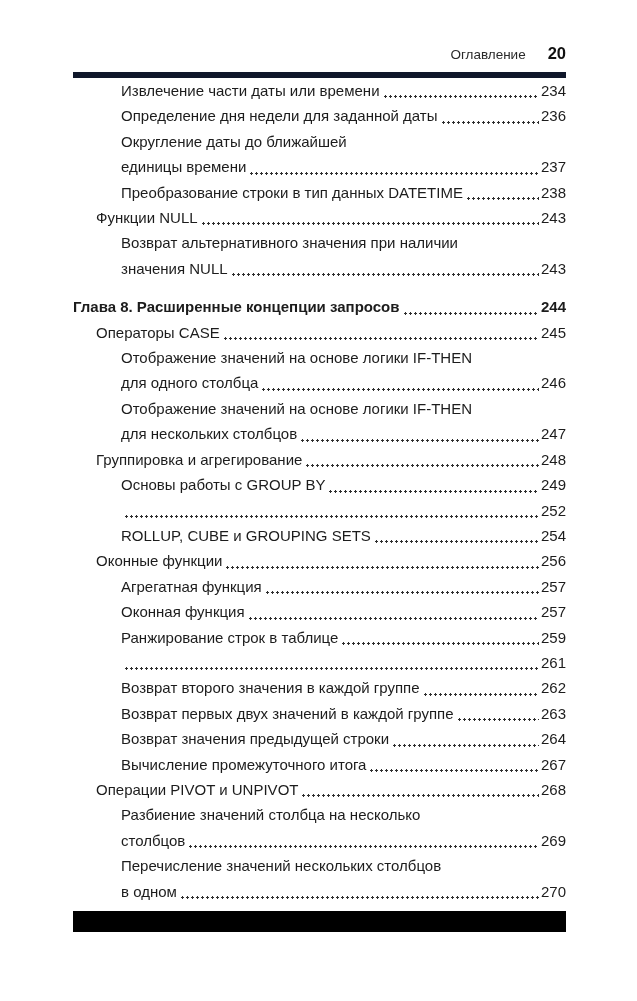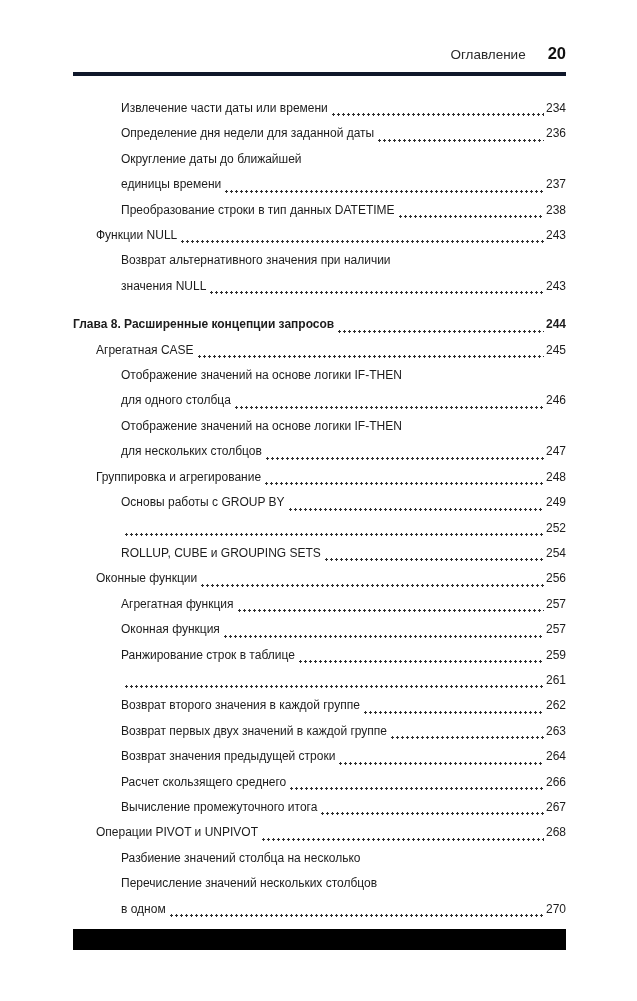--- a/index.html
+++ b/index.html
@@ -18,35 +18,34 @@
     padding: 44px 71px 0 73px;
     overflow: hidden;
   }
   
   .running-head {
     display: flex;
     justify-content: flex-end;
     align-items: baseline;
     gap: 22px;
     padding-bottom: 9px;
-    border-bottom: 4px solid #0f172a;
+    border-bottom: 6px solid #0f172a;
   }
   .running-head .head-title {
     font-size: 13.5px;
     color: #2a2a2a;
   }
   .running-head .head-pagenum {
     font-size: 16.5px;
     font-weight: 700;
     color: #111;
   }
   
   .toc {
-    margin-top: 20px;
-    font-size: 12px;
+    font-size: 15px;
     line-height: 25.4px;
   }
   .entry { }
   .entry.indent-0 { margin-left: 0; }
   .entry.indent-1 { margin-left: 23px; }
   .entry.indent-2 { margin-left: 48px; }
   .entry.bold { font-weight: 700; text-align: right; }
   .entry.space-before { margin-top: 13px; }
   .row {
     display: flex;
@@ -134,21 +133,21 @@
       </div>
       <div class="entry indent-0 bold space-before">
         <div class="row">
           <span class="text">Глава 8. Расширенные концепции запросов</span>
           <span class="leader"></span>
           <span class="pagenum">244</span>
         </div>
       </div>
       <div class="entry indent-1">
         <div class="row">
-          <span class="text">Агрегатная CASE</span>
+          <span class="text">Операторы CASE</span>
           <span class="leader"></span>
           <span class="pagenum">245</span>
         </div>
       </div>
       <div class="entry indent-2">
         <div class="row">
           <span class="text">Отображение значений на основе логики IF-THEN</span>
         </div>
         <div class="row">
           <span class="text">для одного столбца</span>
@@ -243,43 +242,41 @@
       </div>
       <div class="entry indent-2">
         <div class="row">
           <span class="text">Возврат значения предыдущей строки</span>
           <span class="leader"></span>
           <span class="pagenum">264</span>
         </div>
       </div>
       <div class="entry indent-2">
         <div class="row">
-          <span class="text">Расчет скользящего среднего</span>
-          <span class="leader"></span>
-          <span class="pagenum">266</span>
-        </div>
-      </div>
-      <div class="entry indent-2">
-        <div class="row">
           <span class="text">Вычисление промежуточного итога</span>
           <span class="leader"></span>
           <span class="pagenum">267</span>
         </div>
       </div>
       <div class="entry indent-1">
         <div class="row">
           <span class="text">Операции PIVOT и UNPIVOT</span>
           <span class="leader"></span>
           <span class="pagenum">268</span>
         </div>
       </div>
       <div class="entry indent-2">
         <div class="row">
           <span class="text">Разбиение значений столбца на несколько</span>
         </div>
+        <div class="row">
+          <span class="text">столбцов</span>
+          <span class="leader"></span>
+          <span class="pagenum">269</span>
+        </div>
       </div>
       <div class="entry indent-2">
         <div class="row">
           <span class="text">Перечисление значений нескольких столбцов</span>
         </div>
         <div class="row">
           <span class="text">в одном</span>
           <span class="leader"></span>
           <span class="pagenum">270</span>
         </div>

